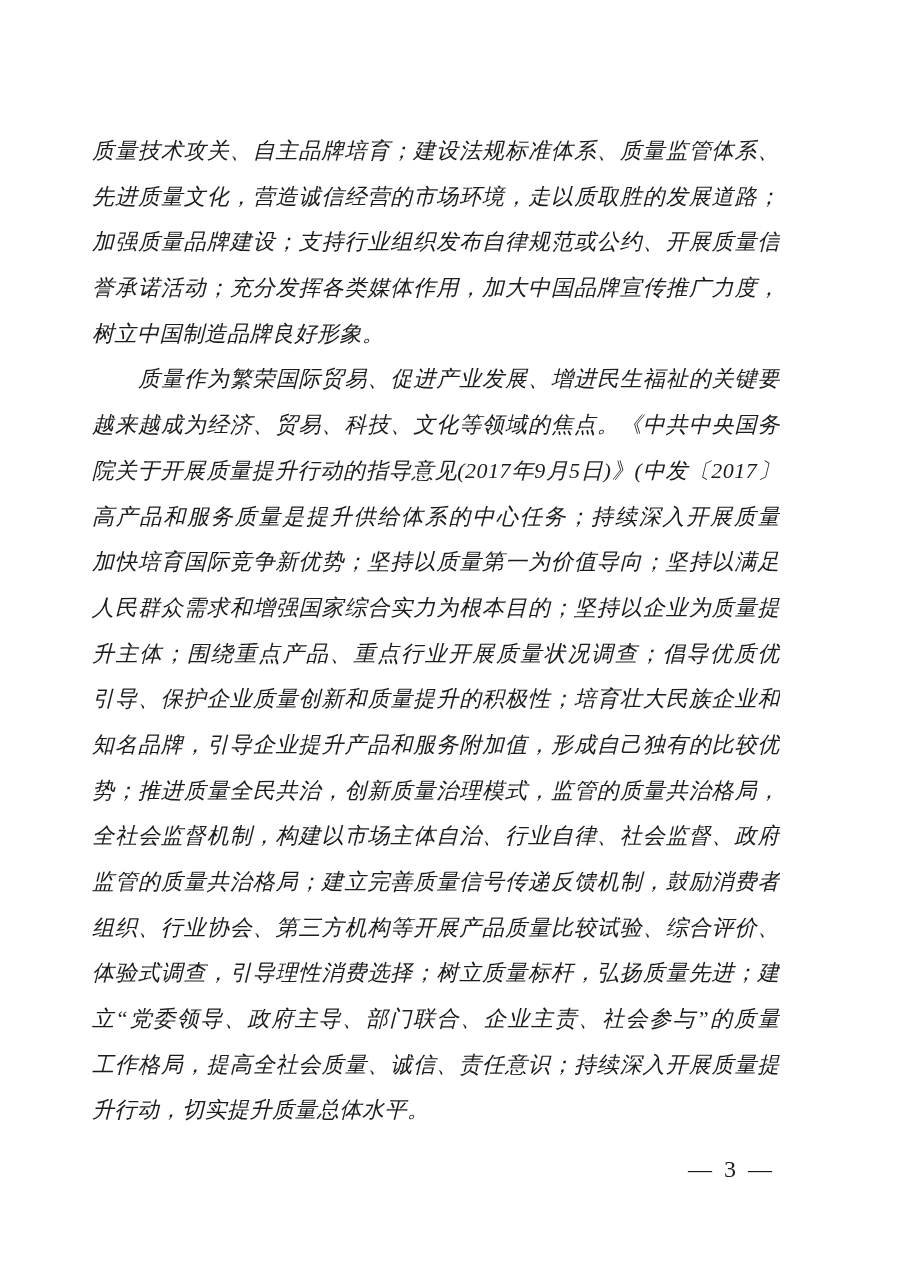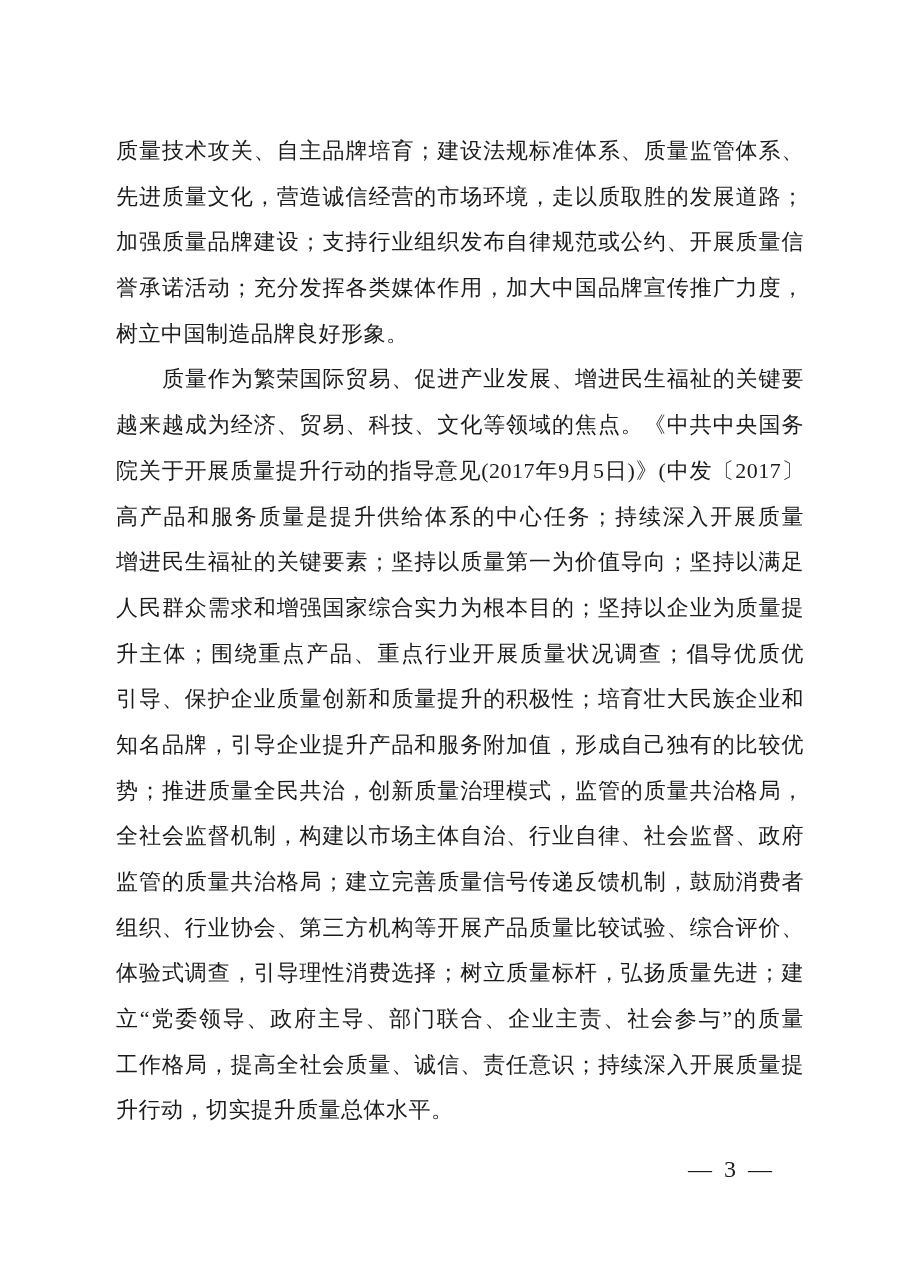--- a/index.html
+++ b/index.html
@@ -11,23 +11,24 @@
     position: relative;
     width: 900px;
     height: 1273px;
     background: #ffffff;
     font-family: "Liberation Serif", "DejaVu Serif", serif;
     color: #1b1b1b;
     overflow: hidden;
   }
   .content {
     position: absolute;
-    left: 116px;
+    left: 92px;
     top: 128px;
     width: 688px;
+    font-style: italic;
   }
   .line {
     font-size: 22px;
     line-height: 45.7px;
     height: 45.7px;
     overflow: hidden;
     text-align: justify;
     text-align-last: justify;
     letter-spacing: 0.5px;
   }
@@ -55,21 +56,21 @@
   <div class="content">
     <div class="line">质量技术攻关、自主品牌培育；建设法规标准体系、质量监管体系、</div>
     <div class="line">先进质量文化，营造诚信经营的市场环境，走以质取胜的发展道路；</div>
     <div class="line">加强质量品牌建设；支持行业组织发布自律规范或公约、开展质量信</div>
     <div class="line">誉承诺活动；充分发挥各类媒体作用，加大中国品牌宣传推广力度，</div>
     <div class="line para-end">树立中国制造品牌良好形象。</div>
     <div class="line para-start">质量作为繁荣国际贸易、促进产业发展、增进民生福祉的关键要素，</div>
     <div class="line">越来越成为经济、贸易、科技、文化等领域的焦点。《中共中央国务</div>
     <div class="line">院关于开展质量提升行动的指导意见(2017年9月5日)》(中发〔2017〕</div>
     <div class="line">高产品和服务质量是提升供给体系的中心任务；持续深入开展质量提，</div>
-    <div class="line">增进民生福祉的关键要素；坚持以质量第一为价值导向；坚持以满足</div>
+    <div class="line">加快培育国际竞争新优势；坚持以质量第一为价值导向；坚持以满足</div>
     <div class="line">人民群众需求和增强国家综合实力为根本目的；坚持以企业为质量提</div>
     <div class="line">升主体；围绕重点产品、重点行业开展质量状况调查；倡导优质优价，</div>
     <div class="line">引导、保护企业质量创新和质量提升的积极性；培育壮大民族企业和</div>
     <div class="line">知名品牌，引导企业提升产品和服务附加值，形成自己独有的比较优</div>
     <div class="line">势；推进质量全民共治，创新质量治理模式，监管的质量共治格局，健</div>
     <div class="line">全社会监督机制，构建以市场主体自治、行业自律、社会监督、政府</div>
     <div class="line">监管的质量共治格局；建立完善质量信号传递反馈机制，鼓励消费者</div>
     <div class="line">组织、行业协会、第三方机构等开展产品质量比较试验、综合评价、</div>
     <div class="line">体验式调查，引导理性消费选择；树立质量标杆，弘扬质量先进；建</div>
     <div class="line">立“党委领导、政府主导、部门联合、企业主责、社会参与”的质量</div>

